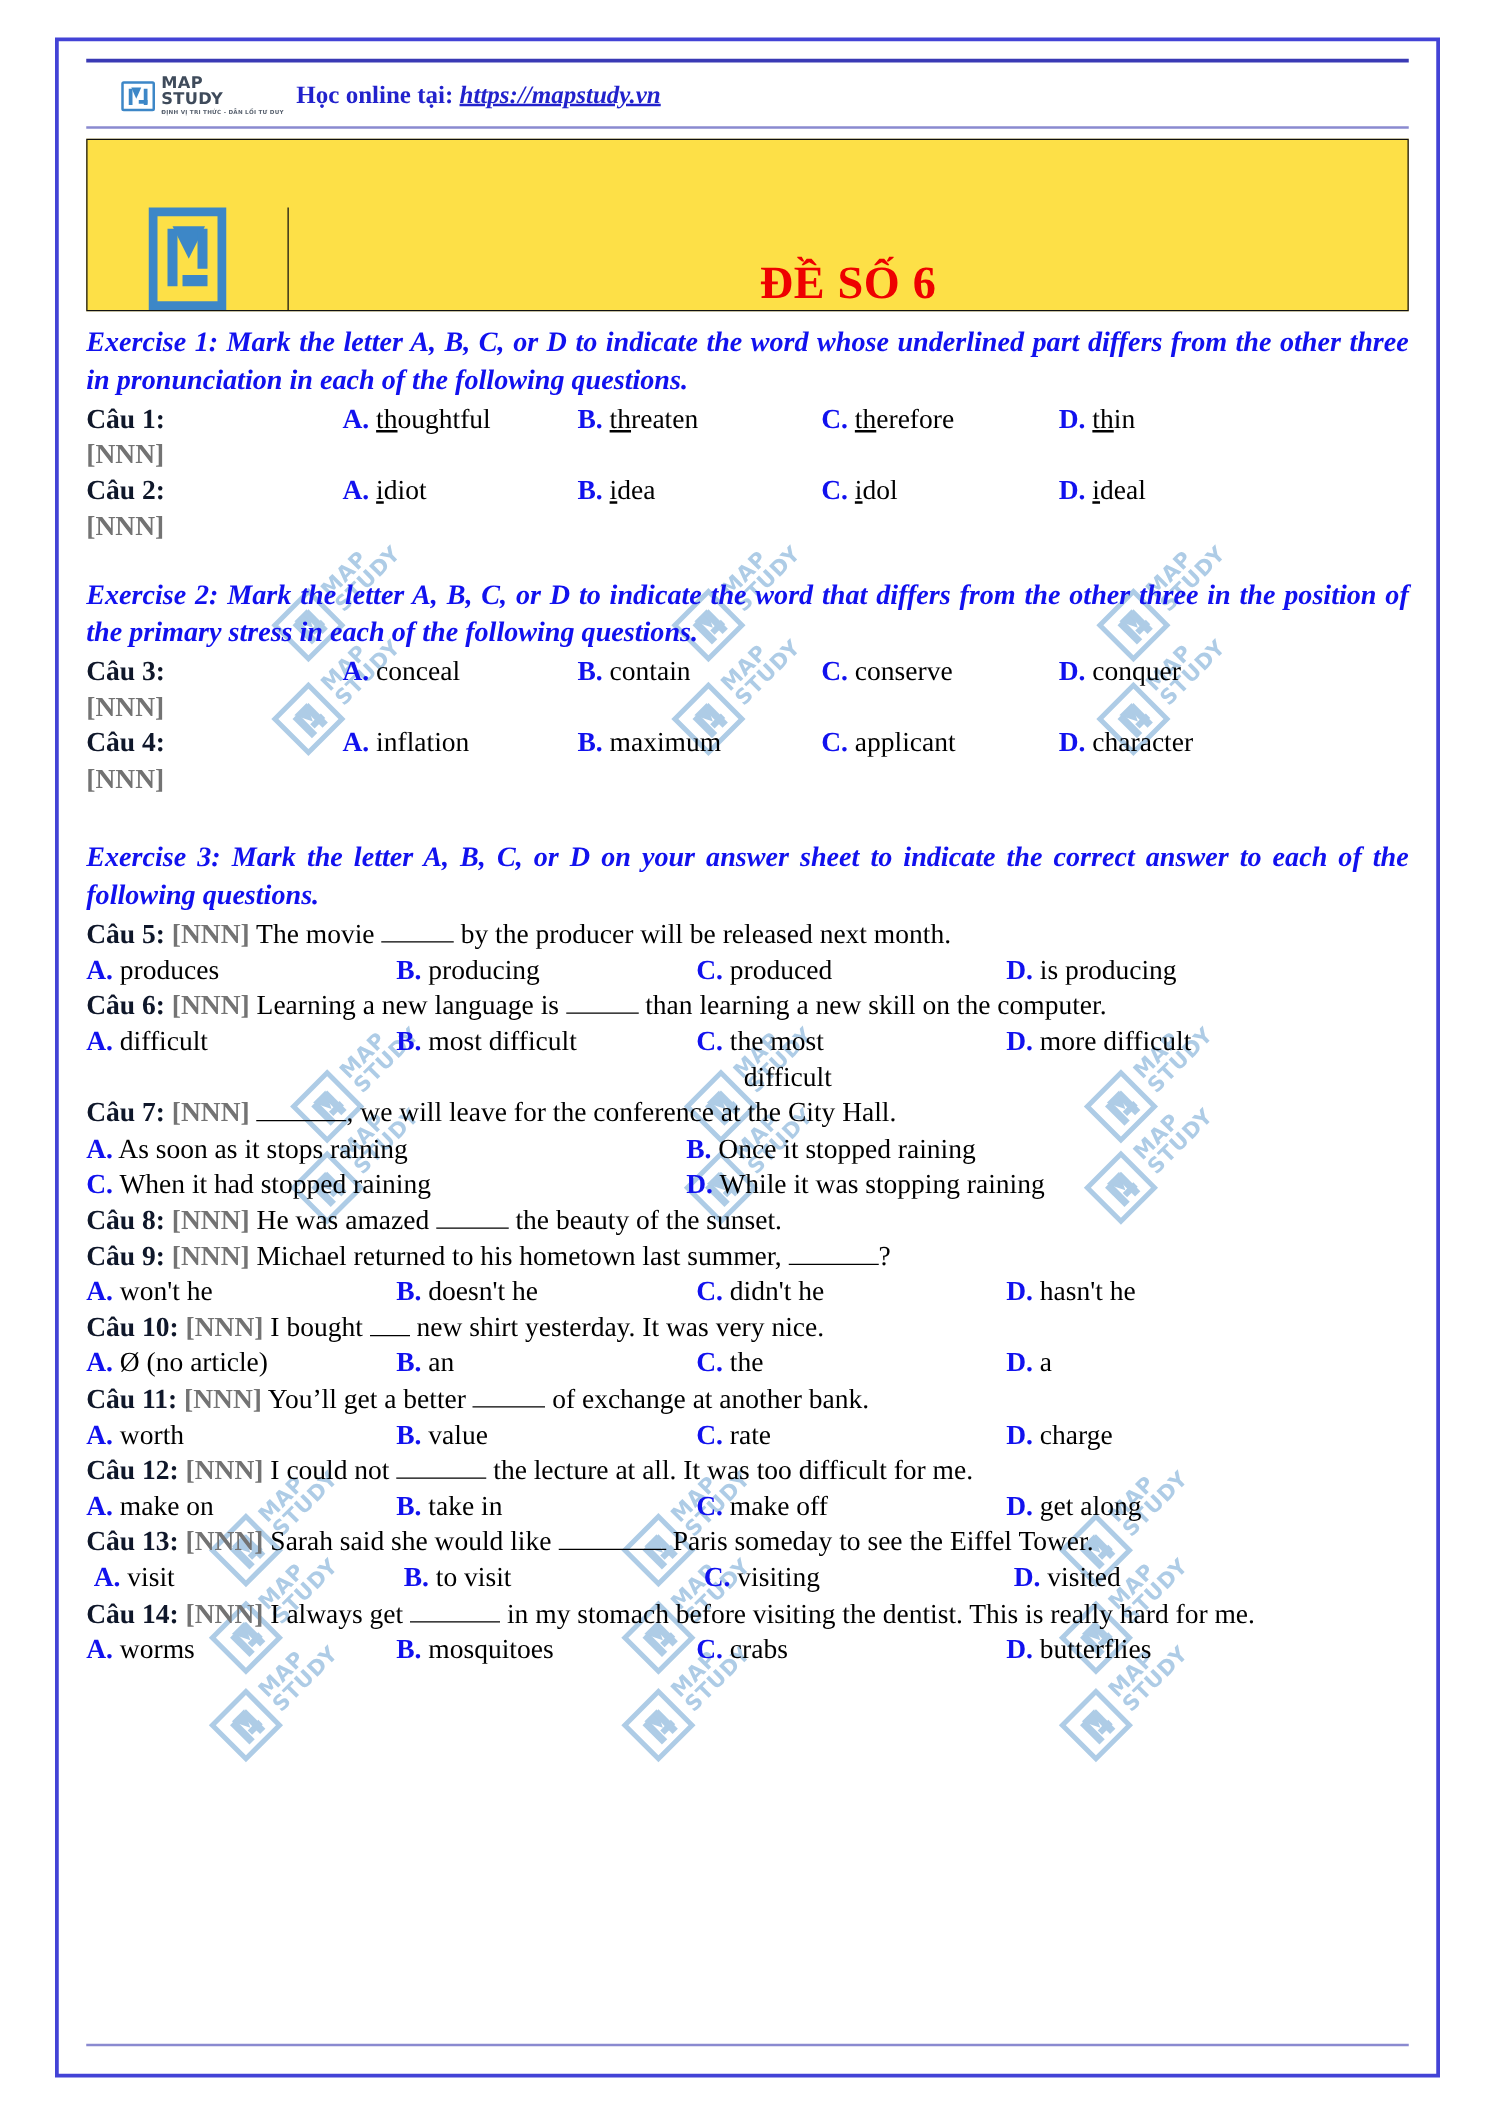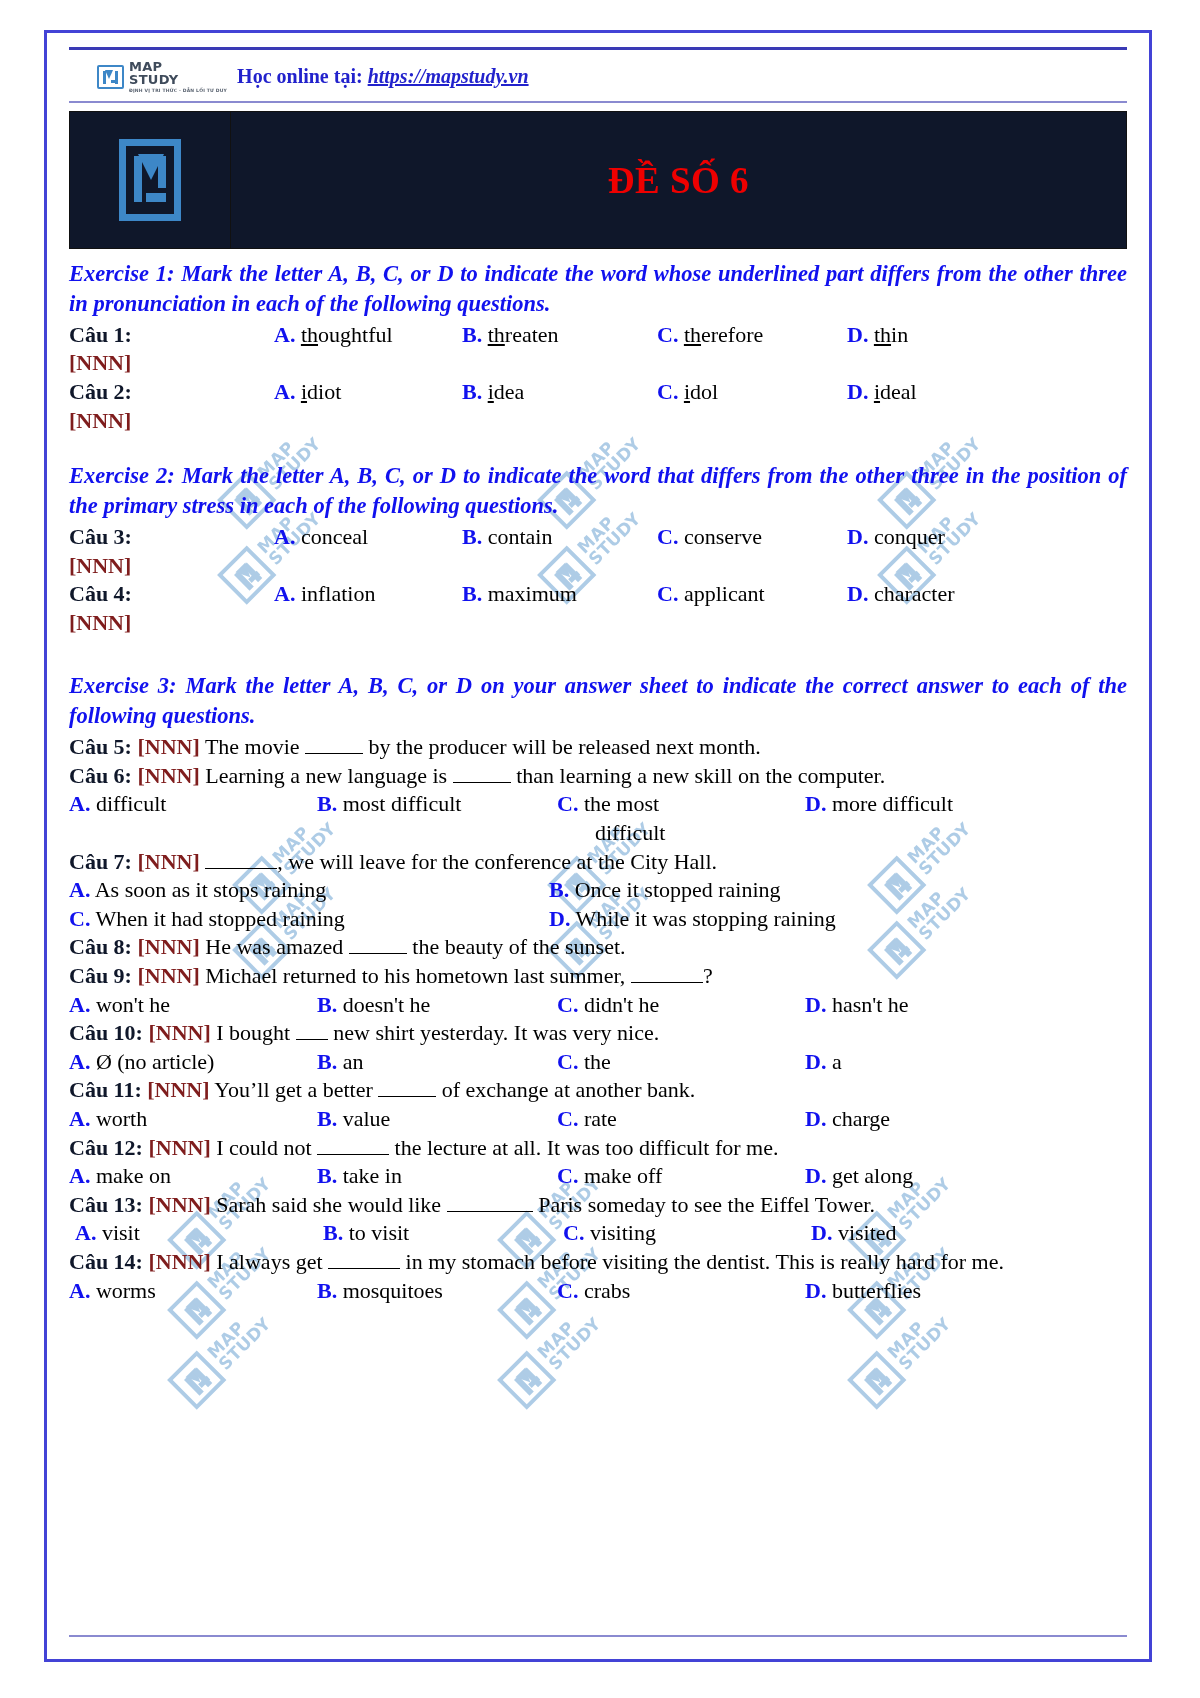--- a/index.html
+++ b/index.html
@@ -190,21 +190,22 @@
   }
 
   
   #title-table {
     margin-top: 8px;
     border: 1.5px solid #111;
     display: flex;
     height: 136px;
     position: relative;
     z-index: 5;
-    background: #0f172a;
+    background: #fde047;
+    align-items: flex-end;
   }
   #title-logo-cell {
     width: 160px;
     border-right: 1.5px solid #111;
     display: flex;
     align-items: center;
     justify-content: center;
     flex: 0 0 auto;
   }
   .big-logo {
@@ -266,21 +267,21 @@
     margin: 0 0 2px 0;
   }
   .spacer-sm { height: 26px; }
   .spacer-md { height: 34px; }
 
   .q-label {
     color: #0f172a;
     font-weight: 700;
   }
   .nnn {
-    color: #7f1d1d;
+    color: #737373;
     font-weight: 700;
   }
   .opt-letter {
     color: #1111ee;
     font-weight: 700;
   }
   .blank {
     display: inline-block;
     border-bottom: 1.6px solid #000;
     vertical-align: baseline;
@@ -413,20 +414,26 @@
       </div>
       <p class="nnn-line nnn">[NNN]</p>
 
       <div class="spacer-md"></div>
 
       <p class="instruction">Exercise 3: Mark the letter A, B, C, or D on your answer sheet to indicate the correct answer to each of the following questions.</p>
 
       <p class="qline">
         <span class="q-label">Câu 5:</span> <span class="nnn">[NNN]</span> <span>The movie </span><span class="blank b-md"></span><span> by the producer will be released next month.</span>
       </p>
+      <div class="row-4col-ex3">
+        <div><span class="opt-letter">A.</span> <span>produces</span></div>
+        <div><span class="opt-letter">B.</span> <span>producing</span></div>
+        <div><span class="opt-letter">C.</span> <span>produced</span></div>
+        <div><span class="opt-letter">D.</span> <span>is producing</span></div>
+      </div>
 
       <p class="qline">
         <span class="q-label">Câu 6:</span> <span class="nnn">[NNN]</span> <span>Learning a new language is </span><span class="blank b-md"></span><span> than learning a new skill on the computer.</span>
       </p>
       <div class="row-4col-ex3">
         <div><span class="opt-letter">A.</span> <span>difficult</span></div>
         <div><span class="opt-letter">B.</span> <span>most difficult</span></div>
         <div><span class="opt-letter">C.</span> <span>the most</span><br><span style="padding-left:38px">difficult</span></div>
         <div><span class="opt-letter">D.</span> <span>more difficult</span></div>
       </div>

